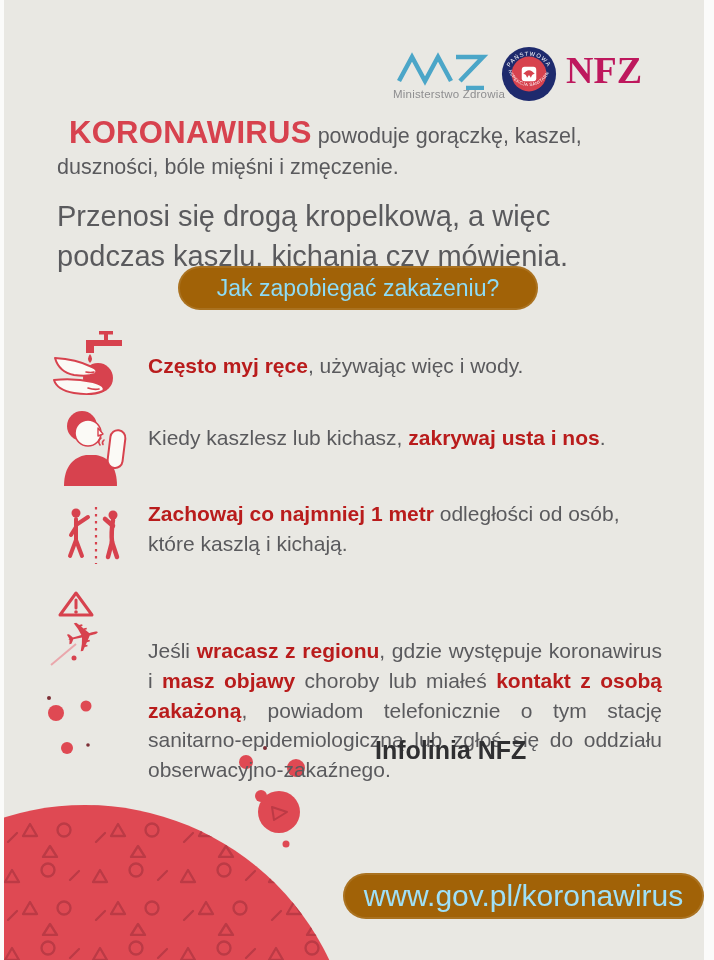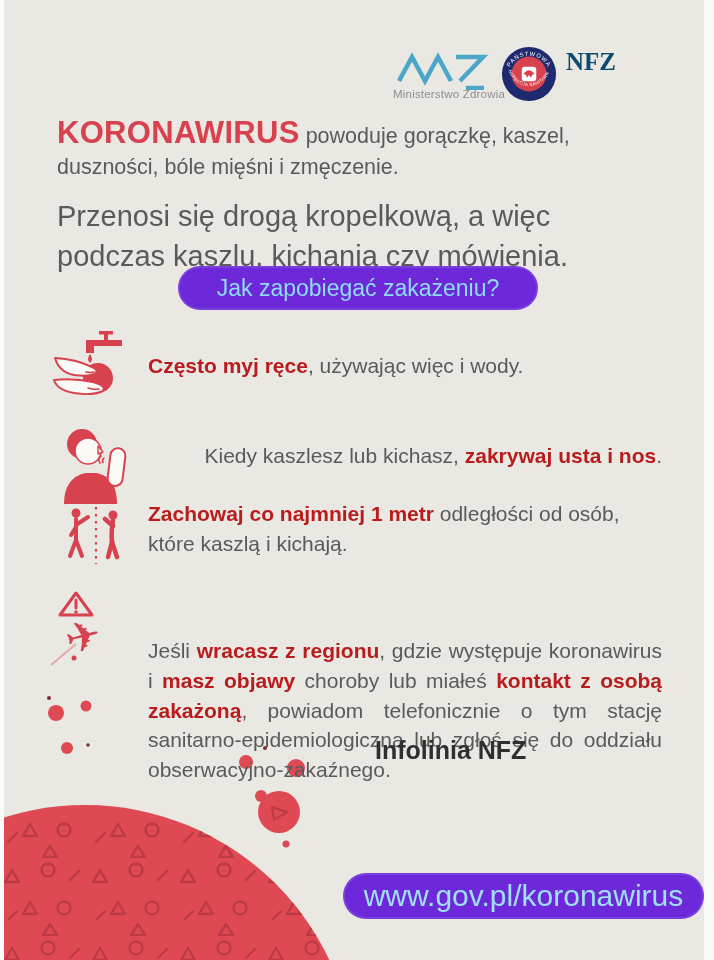--- a/index.html
+++ b/index.html
@@ -13,29 +13,29 @@
   .edge.left{left:0;width:4px;}
   .edge.right{right:0;width:10px;}
   .deco{position:absolute;left:0;top:0;width:714px;height:960px;z-index:1;pointer-events:none;}
   .content{position:absolute;left:0;top:0;width:714px;height:960px;z-index:2;}
 
   
   .mz-logo{position:absolute;left:396px;top:44px;}
   .mz-label{position:absolute;left:393px;top:88px;font-size:11.5px;color:#8e8e90;letter-spacing:.2px;text-align:right;}
   .badge{position:absolute;left:500px;top:45px;}
   .nfz{position:absolute;left:566px;top:48px;font-family:"Liberation Serif","DejaVu Serif",serif;
-       font-weight:700;font-size:25px;color:#0c4a6e;letter-spacing:0px;}
+       font-weight:700;font-size:38px;color:#be185d;letter-spacing:0px;}
 
   
   .intro{position:absolute;left:57px;top:112px;width:606px;font-size:21.5px;line-height:1.33;color:#5a5a5d;}
-  .intro b{color:#d7424e;font-size:31px;font-weight:800;letter-spacing:.3px;}
+  .intro b{color:#d7424e;font-size:31px;font-weight:800;letter-spacing:.3px;margin-left:12px;}
   .para2{position:absolute;left:57px;top:196px;width:606px;font-size:29px;line-height:1.38;color:#5a5a5d;}
 
   
-  .pill{background:#6d28d9;border-radius:23px;box-shadow:inset 0 0 0 2px rgba(255,255,255,.10);
+  .pill{background:#a16207;border-radius:23px;box-shadow:inset 0 0 0 2px rgba(255,255,255,.10);
         display:flex;align-items:center;justify-content:center;}
   .pill-q{position:absolute;left:178px;top:266px;width:360px;height:44px;
           font-size:23px;color:#8edcf6;}
   .pill-url{position:absolute;left:343px;top:873px;width:361px;height:46px;
           font-size:30px;color:#9fe0f7;cursor:pointer;}
 
   
   .row{position:absolute;left:0;width:714px;}
   .row .txt{position:absolute;left:148px;width:514px;font-size:21px;line-height:1.42;color:#5a5a5d;}
   .row .txt b{color:#b91c1c;font-weight:700;}
@@ -134,21 +134,21 @@
           <path d="M6 50 Q26 48 45 52 Q59 56 55 61 Q44 66 26 63 Q9 60 6 50 Z"></path>
         </g>
         <g stroke="#d7424e" stroke-width="1.6" fill="none" stroke-linecap="round">
           <path d="M38 42 q5 1 8 0"></path>
           <path d="M40 58 q6 2 11 1"></path>
         </g>
       </svg>
       <div class="txt" style="top:23px;"><b>Często myj ręce</b><span>, używając więc i wody.</span></div>
     </div>
 
-    <div class="row" style="top:422px;height:82px;text-align:right;">
+    <div class="row" style="top:404px;height:82px;">
       <svg class="icon" style="left:52px;top:2px;" width="95" height="80" viewBox="0 0 95 80">
         <circle cx="30" cy="20" r="15" fill="#d7424e"></circle>
         <circle cx="36" cy="27" r="13" fill="#fbfaf6" stroke="#d7424e" stroke-width="1.6"></circle>
         <path d="M46 22 l5 6 l-5 2 Z" fill="#fbfaf6" stroke="#d7424e" stroke-width="1.4" stroke-linejoin="round"></path>
         <path d="M12 80 C12 60 22 51 34 49 L44 49 C57 51 65 61 65 80 Z" fill="#d7424e"></path>
         <g stroke="#d7424e" stroke-width="1.6" fill="none" stroke-linecap="round">
           <path d="M49 32 q-4 3 -1 7"></path>
           <path d="M52 34 q-2.5 2 -1 4.5"></path>
         </g>
         <rect x="57" y="24" width="15" height="38" rx="7.5" fill="#fbfaf6" stroke="#d7424e" stroke-width="2" transform="rotate(7 64 43)"></rect>

